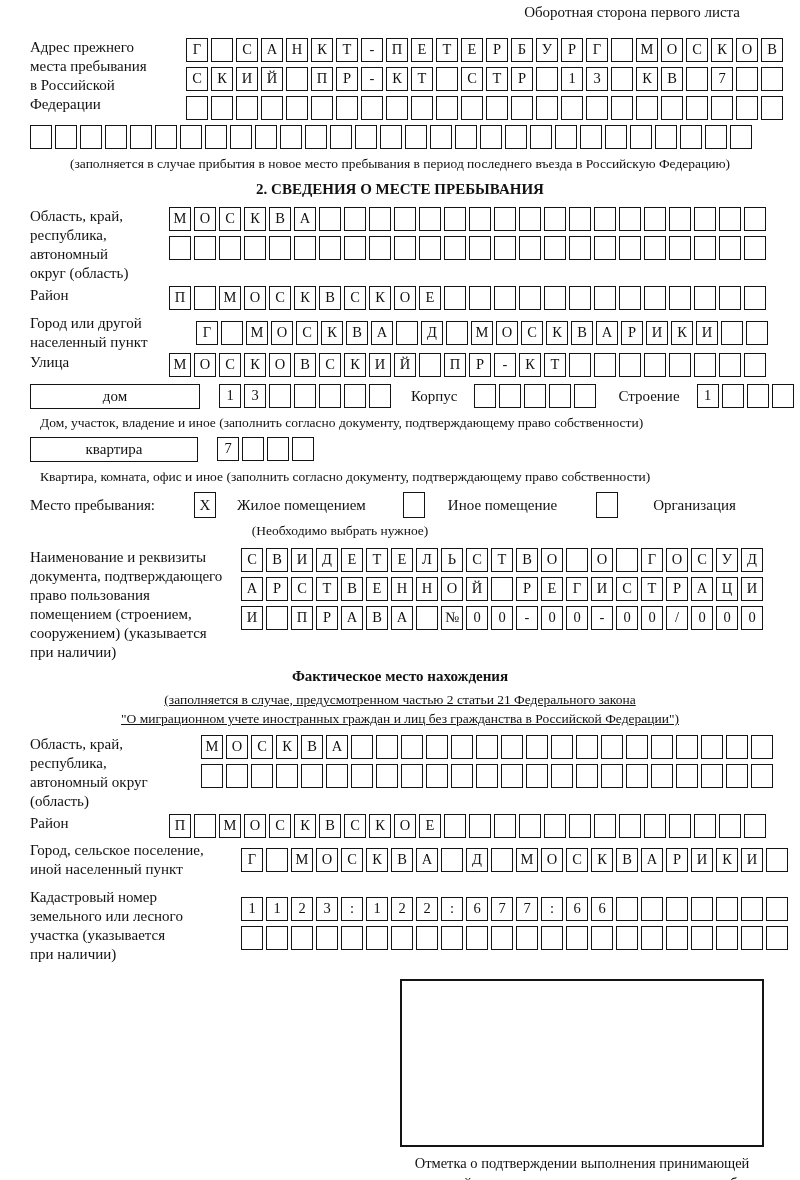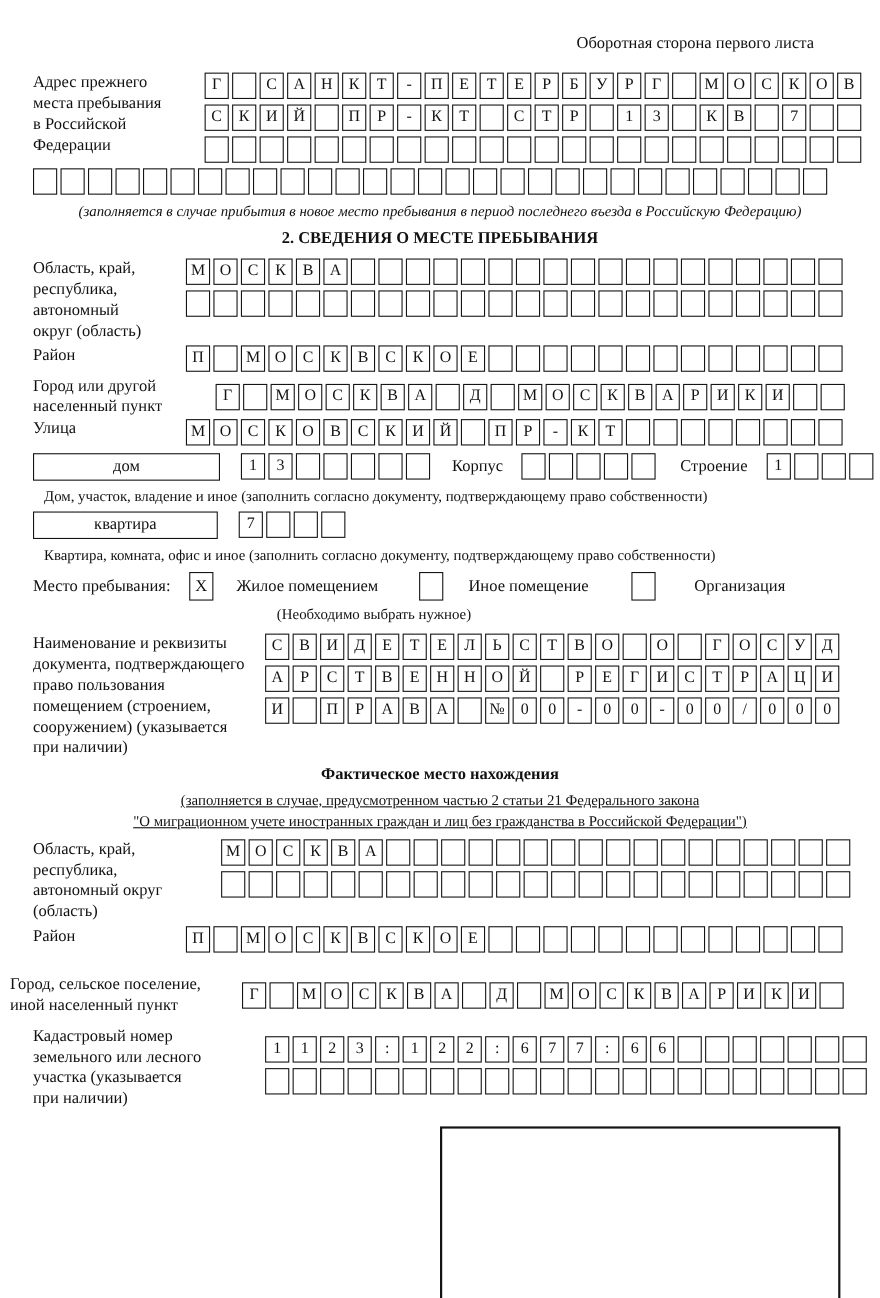--- a/index.html
+++ b/index.html
@@ -4,21 +4,21 @@
 <style>
   * { box-sizing: border-box; margin: 0; padding: 0; }
   html,body { background:#ffffff; }
   body {
     width: 800px; height: 1180px;
     font-family: "Liberation Serif", "DejaVu Serif", serif;
     color:#111; overflow:hidden; position:relative;
   }
   .sheet { width:800px; height:1180px; padding:0 30px; }
 
-  .hdr-note { text-align:right; padding:32px 30px 0 0; font-size:15px; }
+  .hdr-note { text-align:right; padding:4px 30px 0 0; font-size:15px; }
 
   .blk { display:flex; align-items:flex-start;gap:11px; }
   .lbl { white-space:pre-line; font-size:15px; line-height:19px; flex:none; }
   .rows { display:flex; flex-direction:column; }
   .rows .brow + .brow { margin-top:5px; }
   .brow { display:flex; flex:none; }
 
   .cbox {
     width:22px; height:24px; border:1.6px solid #141414; margin-right:3px;
     text-align:center; font-size:14.5px; line-height:21px; flex:none;
@@ -40,38 +40,38 @@
     font-size:15px; line-height:24px; flex:none;
   }
 
   .stamp-box { margin-left:370px; width:364px; height:168px; border:2px solid #141414; }
   .stamp-cap { margin-left:344px; width:416px; text-align:center;
                font-size:14.5px; line-height:19.5px; white-space:pre-line; }
 
   
   .m-prev   { margin-top:17px; }
   .m-row4   { margin-top:5px; padding-left:0; }
-  .m-note1  { margin-top:5px;font-style:italic; }
+  .m-note1  { margin-top:5px; }
   .m-title2 { margin-top:8px; }
   .m-obl    { margin-top:9px; }
   .m-raion  { margin-top:3px; }
   .m-gorod  { margin-top:4px; }
   .m-ulitsa { margin-top:1px; }
   .m-dom    { margin-top:7px; }
   .m-domnote{ margin-top:6px; padding-left:10px; font-size:13.5px; }
   .m-kv     { margin-top:6px; }
   .m-kvnote { margin-top:7px; padding-left:10px; font-size:13.5px; }
   .m-mesto  { margin-top:7px; }
   .m-vybor  { margin-top:3px; width:620px; }
   .m-doc    { margin-top:8px; }
   .m-fact   { margin-top:6px; }
   .m-factnote{ margin-top:5px;text-decoration:underline; }
   .m-fobl   { margin-top:7px; }
   .m-fraion { margin-top:3px; }
-  .m-fgorod { margin-top:20px;justify-content:flex-end; }
+  .m-fgorod { margin-top:3px; }
   .m-kad    { margin-top:9px; }
   .kad-rows { margin-top:9px; }
   .m-stamp  { margin-top:15px; }
   .m-cap    { margin-top:7px; }
 
   .w145{width:145px;} .w128{width:128px;} .w155{width:155px;} .w160{width:160px;} .w200{width:200px;}
   .gap8{margin-right:8px;} .gap6{margin-right:6px;}
 </style>
 </head>
 <body>
@@ -386,21 +386,21 @@
     <div class="brow">
         <div class="cbox">7</div>
         <div class="cbox"></div>
         <div class="cbox"></div>
         <div class="cbox"></div>
       </div>
   </div>
   <div class="m-kvnote">Квартира, комната, офис и иное (заполнить согласно документу, подтверждающему право собственности)</div>
 
   <div class="blk m-mesto" style="align-items:center;">
-    <div class="inline-lbl" style="margin-right:6px;text-align:right;">Место пребывания:</div>
+    <div class="inline-lbl" style="margin-right:28px;text-align:right;">Место пребывания:</div>
     <div class="ckbox">X</div>
     <div class="inline-lbl" style="margin:0 26px 0 10px;">Жилое помещением</div>
     <div class="ckbox"></div>
     <div class="inline-lbl" style="margin:0 28px 0 12px;">Иное помещение</div>
     <div class="ckbox"></div>
     <div class="inline-lbl" style="margin-left:24px;">Организация</div>
   </div>
   <div class="note-c m-vybor">(Необходимо выбрать нужное)</div>
 
   <div class="blk m-doc">

